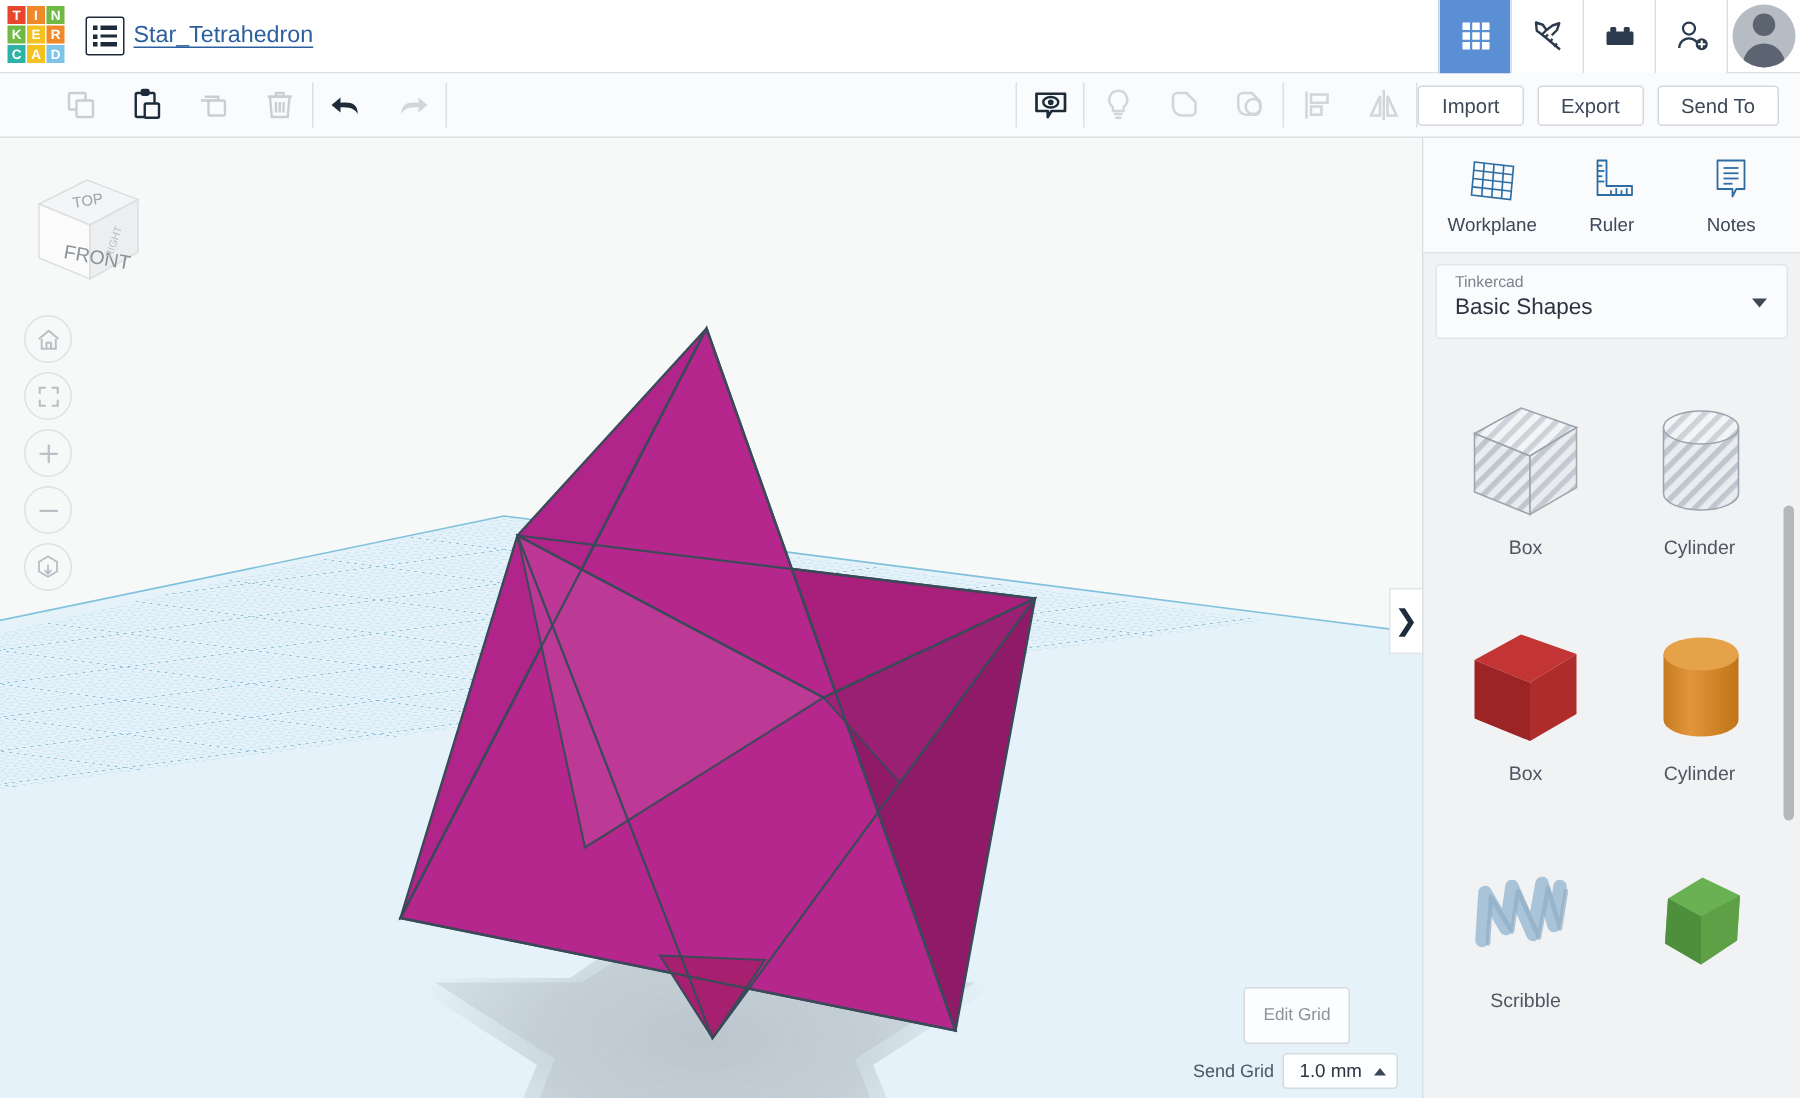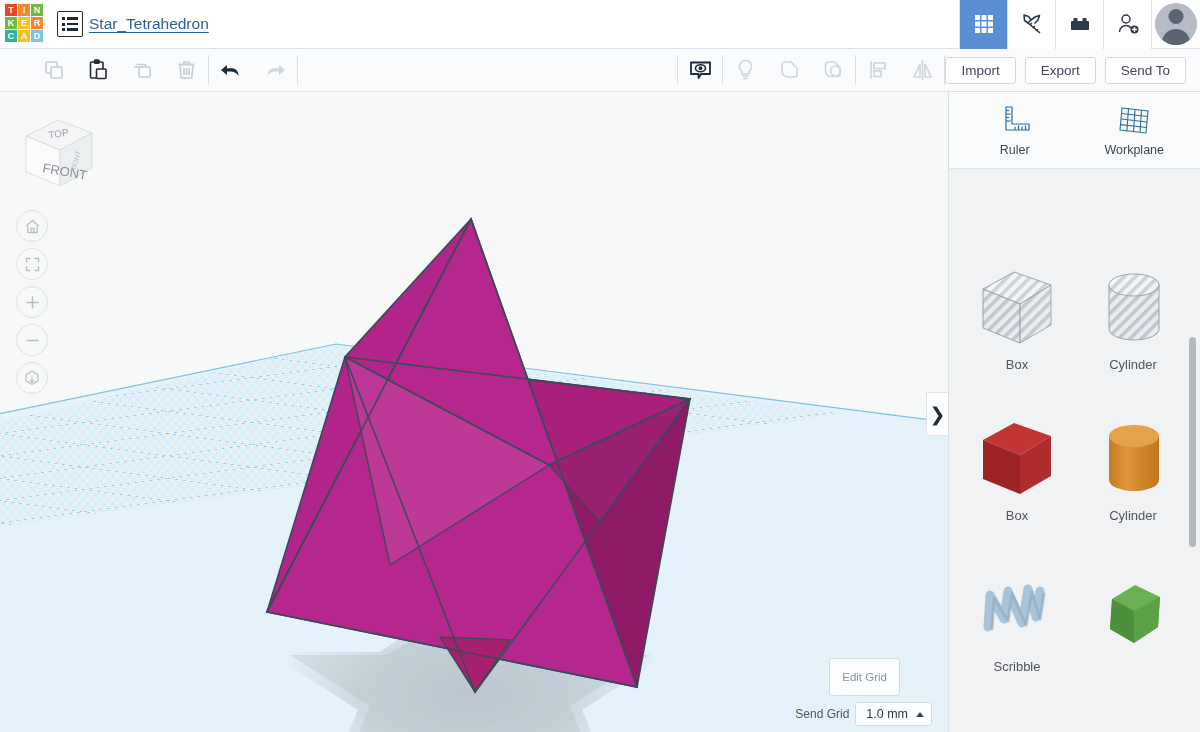--- a/index.html
+++ b/index.html
@@ -463,50 +463,67 @@
     </div>
 
     <div class="collapse-tab">❯</div>
   </div>
 
   <div class="rpanel">
 
     <div class="rp-tools">
       <div class="rp-tool">
         <svg width="40" height="34" viewBox="0 0 40 34">
+          <g fill="none" stroke="#2e6da4" stroke-width="1.1">
+            <polygon points="8,4 34,7 32,29 6,26"></polygon>
+            <path d="M14.5,4.7 L12.8,27.3"></path>
+              <path d="M21,5.4 L19.5,28"></path>
+              <path d="M27.5,6.2 L26,28.6"></path>
+            <path d="M7.6,9.5 L33.6,12.5"></path>
+              <path d="M7.2,15 L33.2,18"></path>
+              <path d="M6.8,20.6 L32.8,23.5"></path>
+          </g>
+        </svg>
+        <span class="rp-tool-label">Workplane</span>
+      </div>
+      <div class="rp-tool">
+        <svg width="40" height="34" viewBox="0 0 40 34">
           <g fill="none" stroke="#2e6da4" stroke-width="1.2" stroke-linejoin="round">
             <path d="M11,3 h6 v17 h17 v6 h-23 Z"></path>
             <path d="M11,6.5 h3.2"></path>
               <path d="M11,10 h4.6"></path>
               <path d="M11,13.5 h3.2"></path>
               <path d="M11,17 h4.6"></path>
             <path d="M20,26 v-3.2"></path>
               <path d="M23.5,26 v-4.6"></path>
               <path d="M27,26 v-3.2"></path>
               <path d="M30.5,26 v-4.6"></path>
           </g>
         </svg>
         <span class="rp-tool-label">Ruler</span>
       </div>
       <div class="rp-tool">
         <svg width="40" height="34" viewBox="0 0 40 34">
-          <g fill="none" stroke="#2e6da4" stroke-width="1.1">
-            <polygon points="8,4 34,7 32,29 6,26"></polygon>
-            <path d="M14.5,4.7 L12.8,27.3"></path>
-              <path d="M21,5.4 L19.5,28"></path>
-              <path d="M27.5,6.2 L26,28.6"></path>
-            <path d="M7.6,9.5 L33.6,12.5"></path>
-              <path d="M7.2,15 L33.2,18"></path>
-              <path d="M6.8,20.6 L32.8,23.5"></path>
-          </g>
-        </svg>
-        <span class="rp-tool-label">Workplane</span>
-      </div>
-    </div>
-
+          <g fill="none" stroke="#2e6da4" stroke-width="1.2" stroke-linejoin="round">
+            <path d="M11,3 h18 v19 h-5.5 l-2.5,5 v-5 H11 Z"></path>
+            <path d="M15,8 h10"></path>
+              <path d="M15,11.5 h10"></path>
+              <path d="M15,15 h10"></path>
+              <path d="M15,18.5 h6"></path>
+          </g>
+        </svg>
+        <span class="rp-tool-label">Notes</span>
+      </div>
+    </div>
+
+    <div class="rp-select">
+      <div class="rp-sel-small">Tinkercad</div>
+      <div class="rp-sel-big">Basic Shapes</div>
+      <span class="rp-sel-caret"></span>
+    </div>
 
     <div class="rp-grid">
       <div class="shapes">
 
         <div class="shape-cell">
           <div class="shape-art">
             <svg width="86" height="88" viewBox="0 0 86 88">
               <defs>
                 <pattern id="hatchA" width="8" height="8" patternTransform="rotate(45)" patternUnits="userSpaceOnUse">
                   <rect width="8" height="8" fill="#e9ecef"></rect>

